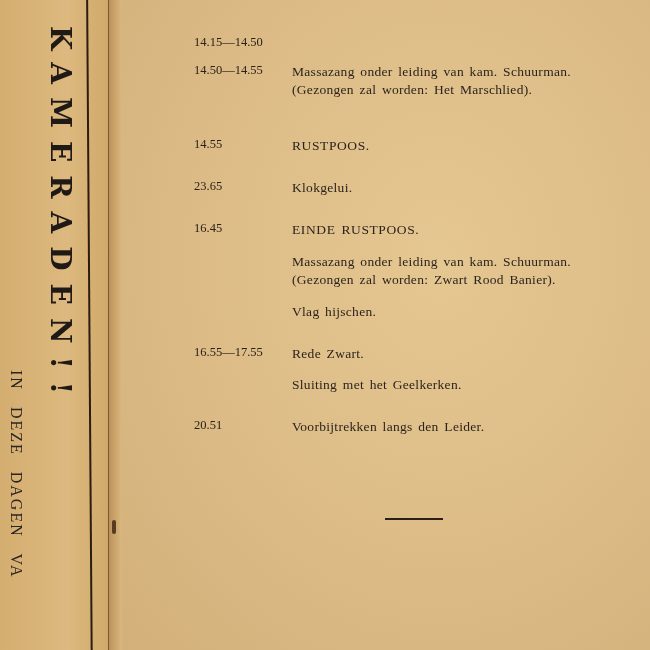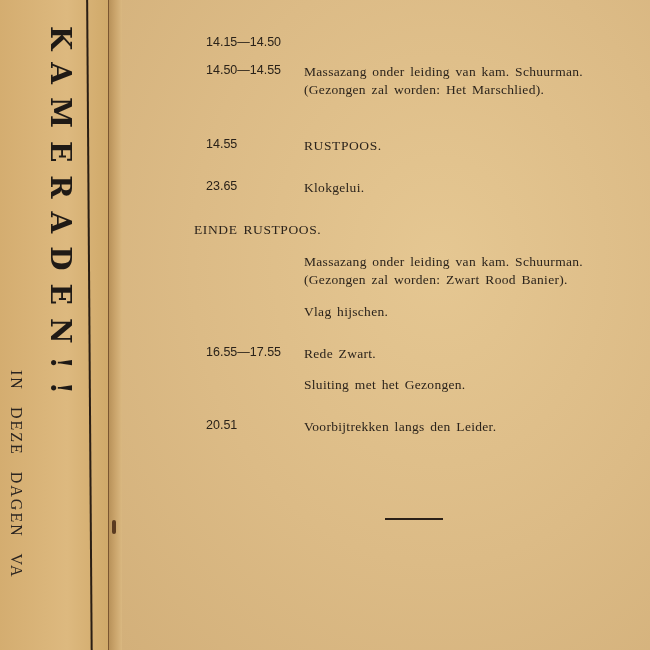--- a/index.html
+++ b/index.html
@@ -39,21 +39,21 @@
     position:absolute; left:112px; top:520px; width:4px; height:14px;
     background:#5a3a20; border-radius:2px;
   }
   .right-page {
     position:absolute; left:122px; top:0; width:528px; height:650px;
     background:radial-gradient(ellipse at 60% 40%,#e5c792 0%,#dcbb86 55%,#d3b07a 100%);
   }
   .schedule { position:absolute; left:194px; top:0; width:450px; }
   .row { position:absolute; left:0; display:flex; font-size:13.5px; color:#2c241c;
     font-family:"Liberation Serif", serif; }
-  .time { width:98px; font-family:Liberation Sans, sans-serif; font-size:12.5px; color:#2a2219;margin-left:12px; }
+  .time { width:98px; font-family:Liberation Serif, serif; font-size:12.5px; color:#2a2219; }
   .desc { letter-spacing:0.3px; word-spacing:2px; line-height:18px; }
   .desc .line { display:block; }
   .caps { letter-spacing:0.6px; }
   .rule {
     position:absolute; left:385px; top:518px; width:58px; height:2px; background:#2a2018;
   }
 </style>
 </head>
 <body>
 
@@ -84,20 +84,21 @@
       <span class="line">RUSTPOOS.</span>
     </span>
   </div>
   <div class="row" style="top:179px">
     <span class="time">23.65</span>
     <span class="desc">
       <span class="line">Klokgelui.</span>
     </span>
   </div>
   <div class="row" style="top:221px">
+    <span class="time">16.45</span>
     <span class="desc caps">
       <span class="line">EINDE RUSTPOOS.</span>
     </span>
   </div>
   <div class="row" style="top:253px">
     <span class="time"></span>
     <span class="desc">
       <span class="line">Massazang onder leiding van kam. Schuurman.</span>
       <span class="line">(Gezongen zal worden: Zwart Rood Banier).</span>
     </span>
@@ -110,21 +111,21 @@
   </div>
   <div class="row" style="top:345px">
     <span class="time">16.55—17.55</span>
     <span class="desc">
       <span class="line">Rede Zwart.</span>
     </span>
   </div>
   <div class="row" style="top:376px">
     <span class="time"></span>
     <span class="desc">
-      <span class="line">Sluiting met het Gezongen.</span>
+      <span class="line">Sluiting met het Geelkerken.</span>
     </span>
   </div>
   <div class="row" style="top:418px">
     <span class="time">20.51</span>
     <span class="desc">
       <span class="line">Voorbijtrekken langs den Leider.</span>
     </span>
   </div>
 </div>
 

